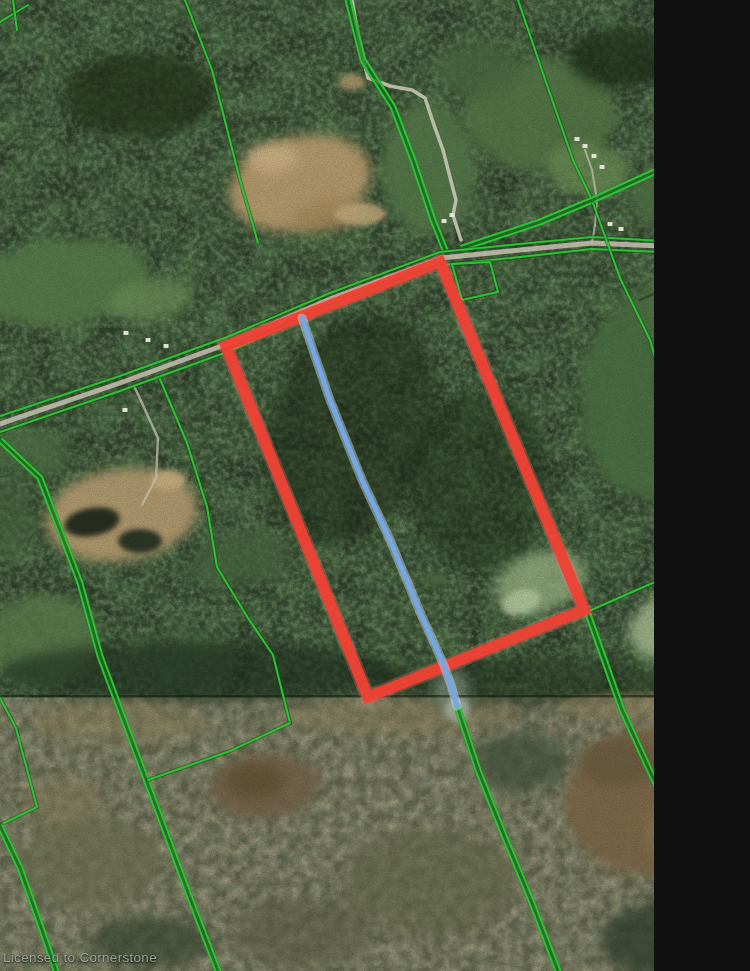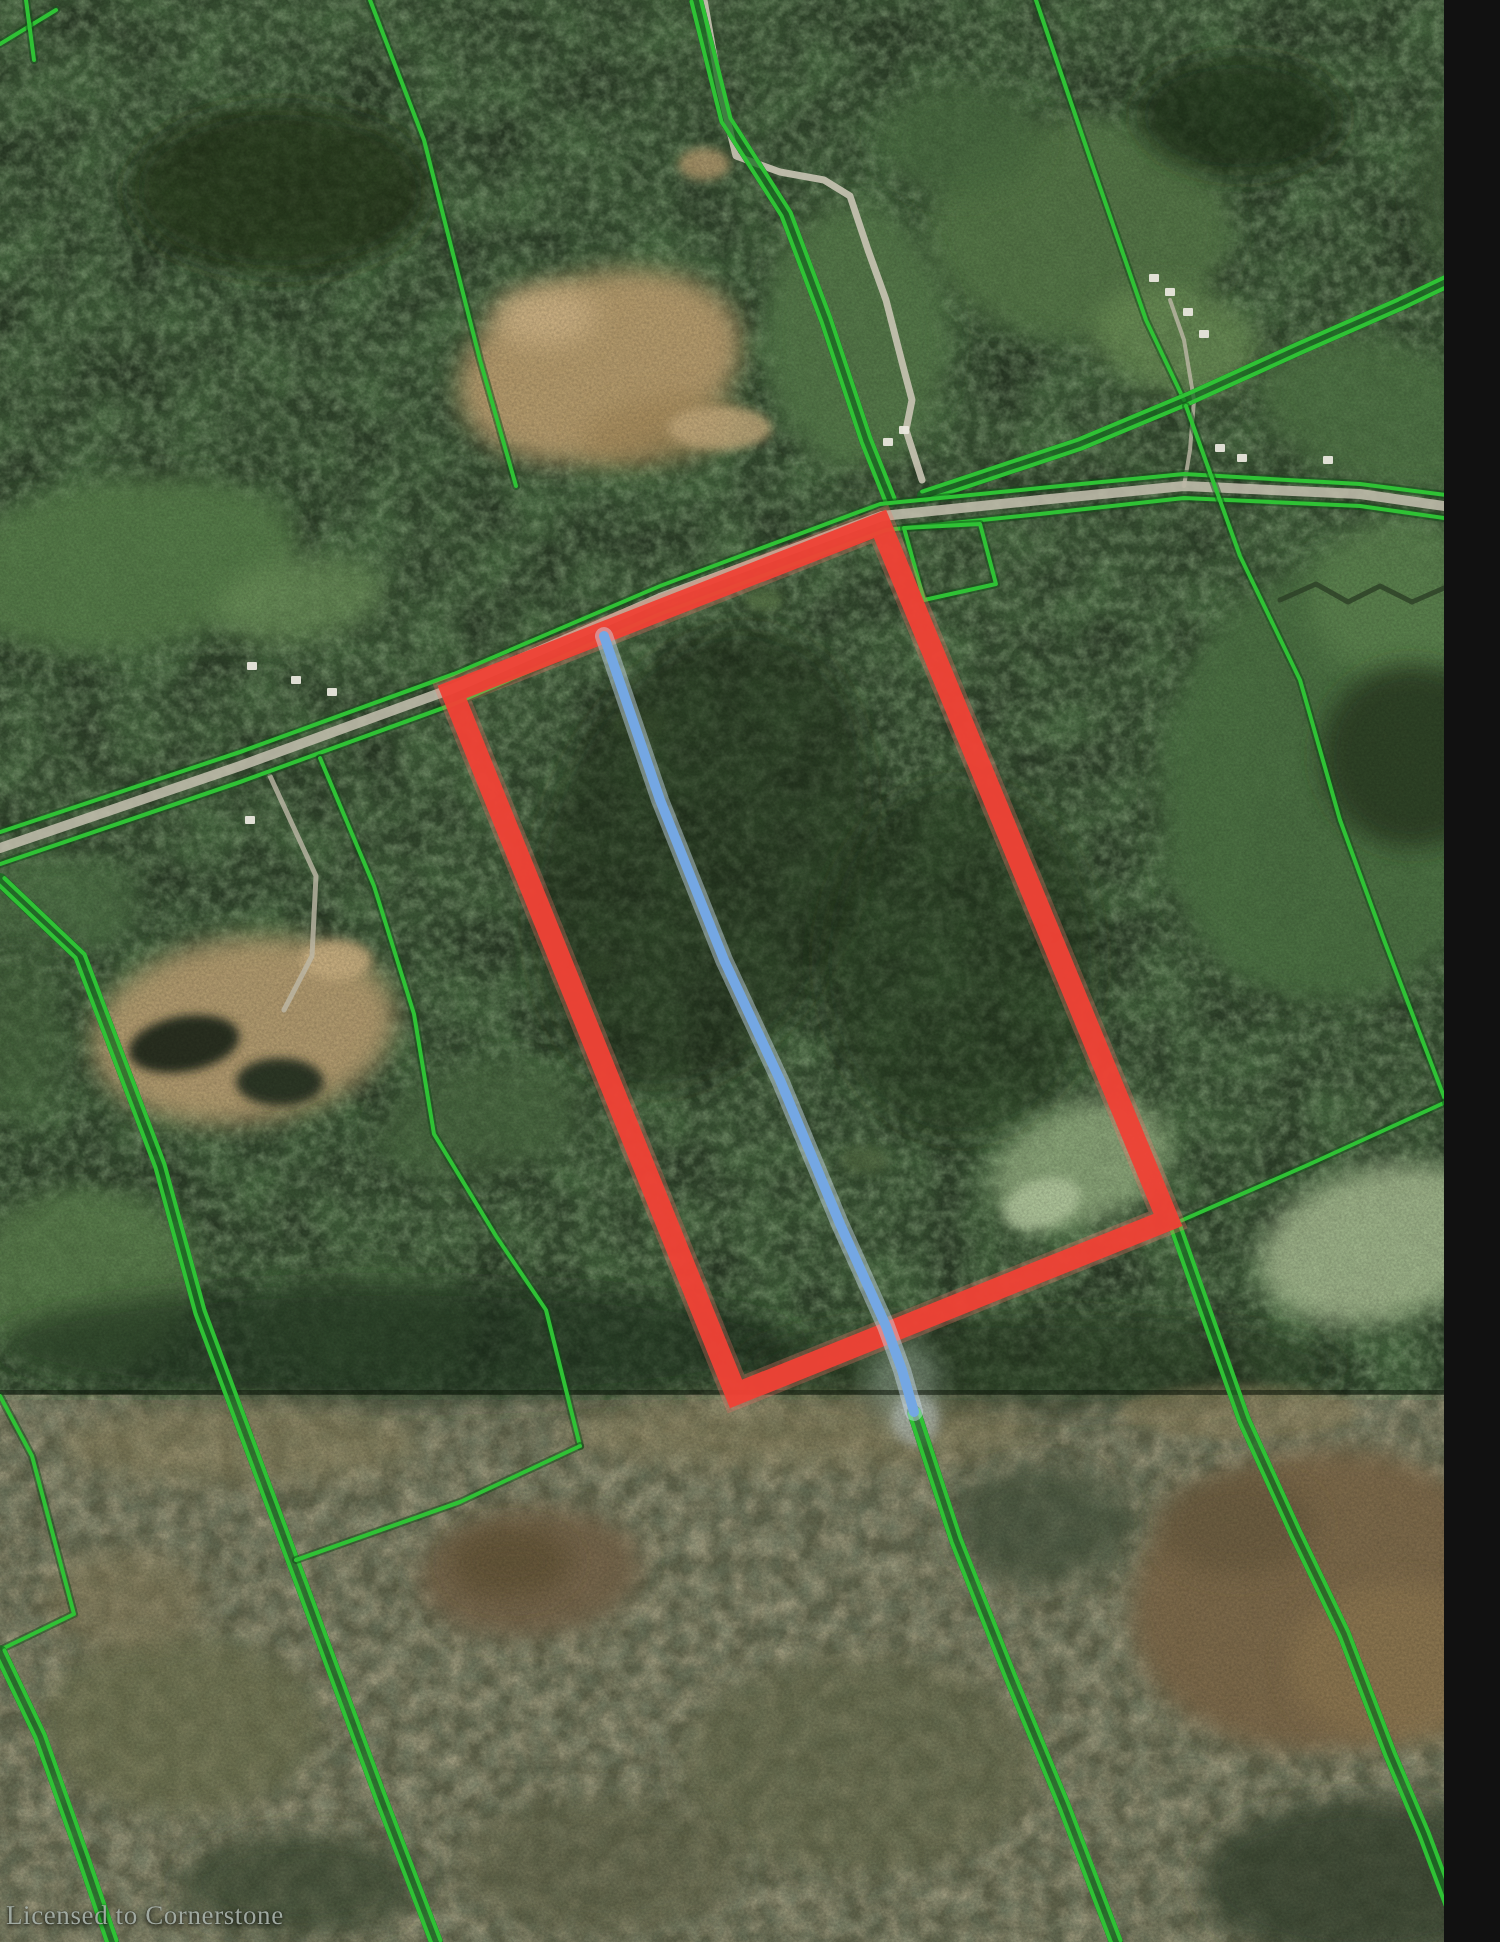--- a/index.html
+++ b/index.html
@@ -1,17 +1,17 @@
 <!DOCTYPE html>
 <html><head>
 <meta charset="utf-8">
 <style>
   html,body{margin:0;padding:0;background:#111;}
-  #stage{position:relative;width:722px;height:971px;overflow:hidden;background:#2a3a26;
-         font-family:Liberation Serif, serif;}
+  #stage{position:relative;width:654px;height:971px;overflow:hidden;background:#2a3a26;
+         font-family:Liberation Sans, sans-serif;}
   #map-svg{position:absolute;left:0;top:0;display:block;}
   #watermark{position:absolute;left:3px;top:950px;font-size:13.5px;letter-spacing:.3px;
              color:rgba(175,185,178,.88);text-shadow:0 1px 2px rgba(0,0,0,.75), 0 0 1px rgba(0,0,0,.5);
              user-select:none;pointer-events:none;}
 </style>
 </head>
 <body>
 
 <div id="stage">
   <svg id="map-svg" width="750" height="971" viewBox="0 0 750 971">

